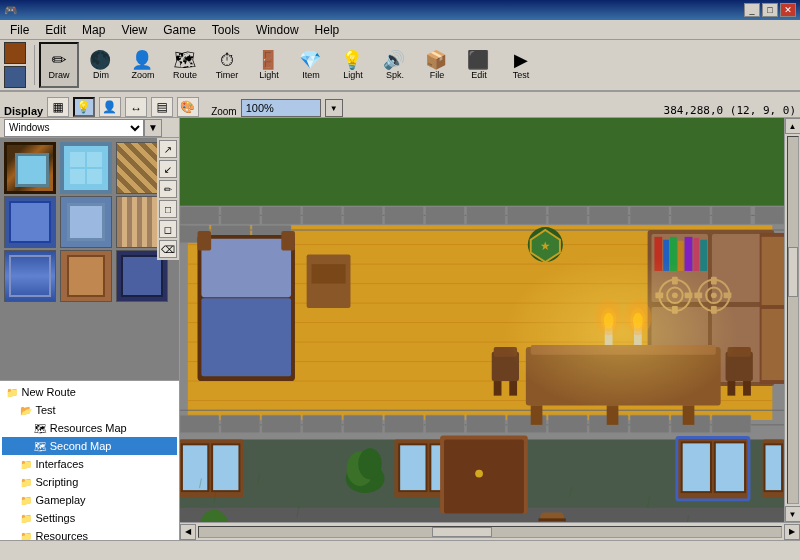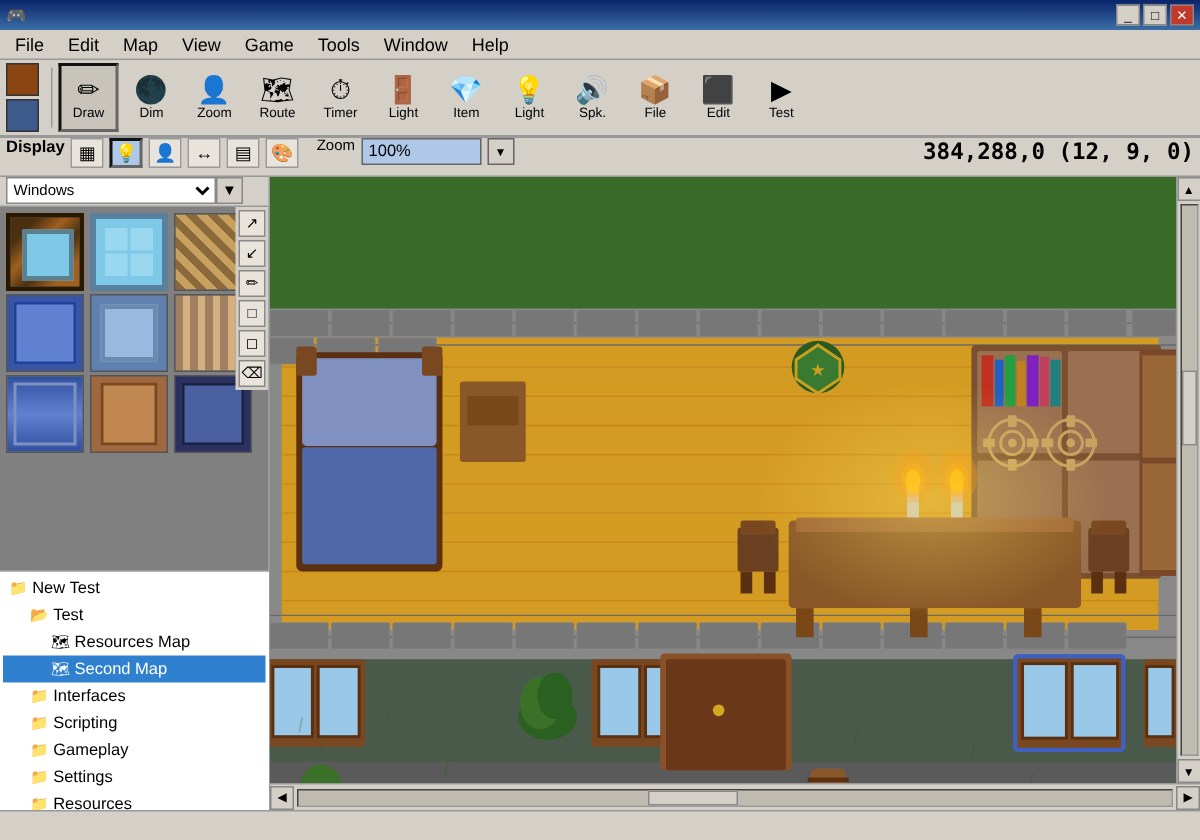--- a/index.html
+++ b/index.html
@@ -66,21 +66,21 @@
     .tool-btn.active { border: 2px inset #666; background: #c8c4bc; }
     .tool-icon { font-size: 18px; line-height: 1; }
     .tool-sep { width: 1px; height: 40px; background: #999; margin: 0 2px; }
 
     
     #displaybar {
       background: #d4d0c8;
       height: 26px;
       border-bottom: 1px solid #999;
       display: flex;
-      align-items: flex-start;
+      align-items: flex-end;
       padding: 0 4px;
       gap: 4px;
     }
     .display-label { font-size: 11px; font-weight: bold; }
     .display-icon-btn {
       width: 22px; height: 20px;
       border: 1px solid #999;
       background: #e8e4dc;
       display: flex; align-items: center; justify-content: center;
       cursor: pointer; font-size: 12px;
@@ -93,43 +93,43 @@
       background: #b0c8e8;
     }
     .zoom-dropdown {
       width: 18px; height: 18px;
       border: 1px solid #666; background: #d4d0c8;
       cursor: pointer; font-size: 8px;
       display: flex; align-items: center; justify-content: center;
     }
     .coord-display {
       margin-left: auto;
-      font-size: 15px;
+      font-size: 11px;
       font-family: monospace;
-      font-weight: bold;
     }
 
     
     #main {
       display: flex;
       height: calc(560px - 20px - 20px - 52px - 26px - 20px);
     }
 
     
     #left-panel {
       width: 180px;
       background: #d4d0c8;
       border-right: 1px solid #999;
       display: flex;
       flex-direction: column;
     }
     #tile-selector {
       height: 20px;
       border-bottom: 1px solid #999;
       display: flex;
+      align-items: center;
       padding: 0 4px;
     }
     #tile-selector select {
       width: 140px; height: 18px; font-size: 10px;
       border: 1px solid #888; background: #fff;
     }
     #tile-scroll-btn {
       width: 18px; height: 18px; font-size: 10px;
       border: 1px solid #888; background: #d4d0c8;
       cursor: pointer; display: flex; align-items: center; justify-content: center;
@@ -423,21 +423,21 @@
         <div class="tool-strip-btn">✏</div>
         <div class="tool-strip-btn">□</div>
         <div class="tool-strip-btn">◻</div>
         <div class="tool-strip-btn">⌫</div>
       </div>
     </div>
 
     <div id="project-tree">
       <div class="tree-item">
         <span class="tree-icon">📁</span>
-        <span>New Test</span>
+        <span>New Route</span>
       </div>
       <div class="tree-item tree-indent1">
         <span class="tree-icon">📂</span>
         <span>Test</span>
       </div>
       <div class="tree-item tree-indent2">
         <span class="tree-icon">🗺</span>
         <span>Resources Map</span>
       </div>
       <div class="tree-item tree-indent2 selected">

